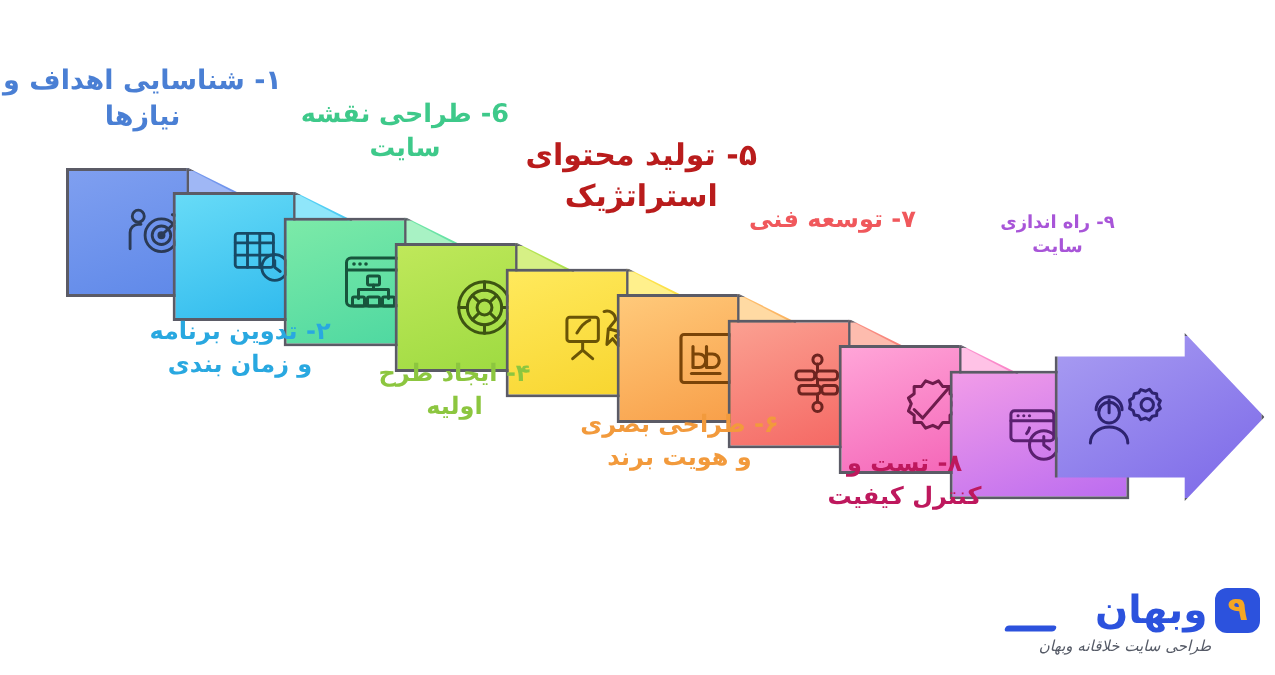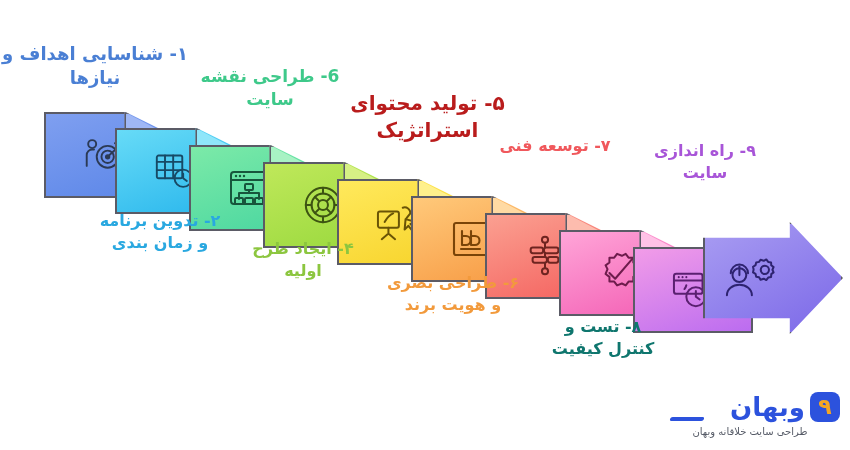--- a/index.html
+++ b/index.html
@@ -66,21 +66,21 @@
     width:30px;height:30px;border-radius:8px;background:#2c52dd;
     display:flex;align-items:center;justify-content:center;
     color:#f5a623;font-weight:bold;font-size:22px;line-height:1;
     font-family:"DejaVu Sans","Liberation Sans",sans-serif;
   }
   .logo-word{
     color:#2c52dd;font-weight:bold;font-size:26px;direction:rtl;
     line-height:1;
   }
   .logo-tag{
-    margin-top:4px;color:#555a66;font-size:10px;direction:rtl;text-align:center;
+    margin-top:4px;color:#555a66;font-size:10px;direction:rtl;text-align:center;font-style:italic;
   }
   .logo-swoosh{
     position:absolute;left:10px;bottom:16px;width:34px;height:4px;
     background:#2c52dd;border-radius:2px;transform:skewX(-20deg);
   }
 </style>
 </head>
 <body>
 
 <div id="stage">
@@ -247,24 +247,24 @@
 اولیه</div>
 
   <div class="lbl" style="left:350px;top:90px;width:155px;font-size:20px;color:#b91c1c;">۵- تولید محتوای
 استراتژیک</div>
 
   <div class="lbl" style="left:378px;top:272px;width:150px;font-size:16px;color:#f29a3c;">۶- طراحی بصری
 و هویت برند</div>
 
   <div class="lbl" style="left:480px;top:135px;width:150px;font-size:16px;color:#f0585c;">۷- توسعه فنی</div>
 
-  <div class="lbl" style="left:528px;top:316px;width:150px;font-size:16px;color:#0f766e;">۸- تست و
+  <div class="lbl" style="left:528px;top:298px;width:150px;font-size:16px;color:#be185d;">۸- تست و
 کنترل کیفیت</div>
 
-  <div class="lbl" style="left:625px;top:140px;width:160px;font-size:16px;color:#a855d8;">۹- راه اندازی
+  <div class="lbl" style="left:625px;top:140px;width:160px;font-size:12px;color:#a855d8;">۹- راه اندازی
 سایت</div>
 
 
   <div id="logo" style="left:660px;top:368px;width:180px;">
     <div class="logo-row">
       <span class="logo-word">وبهان</span>
       <span class="logo-mark">۹</span>
     </div>
     <div class="logo-swoosh"></div>
     <div class="logo-tag">طراحی سایت خلاقانه وبهان</div>

